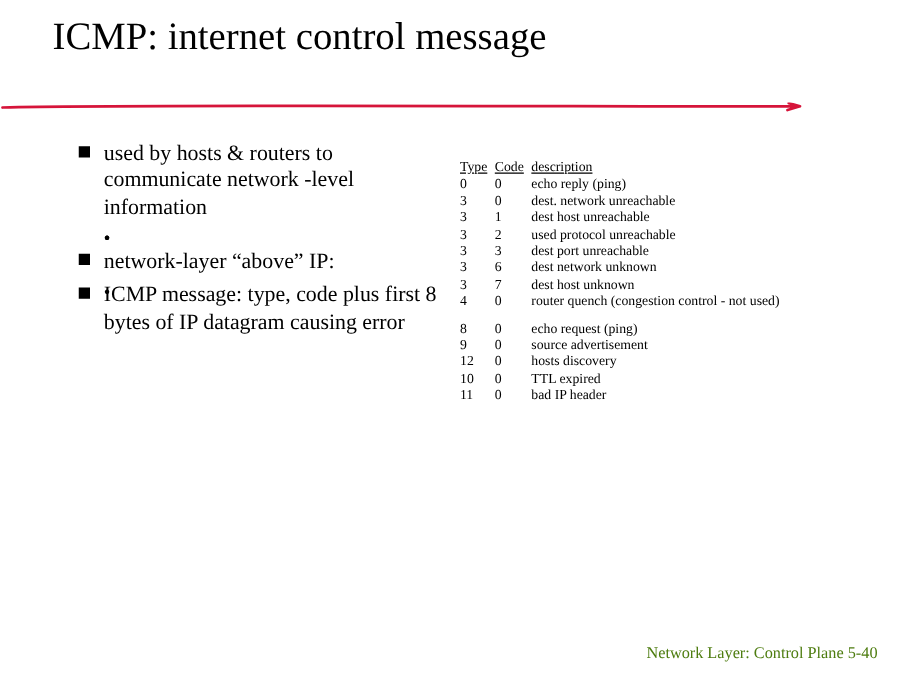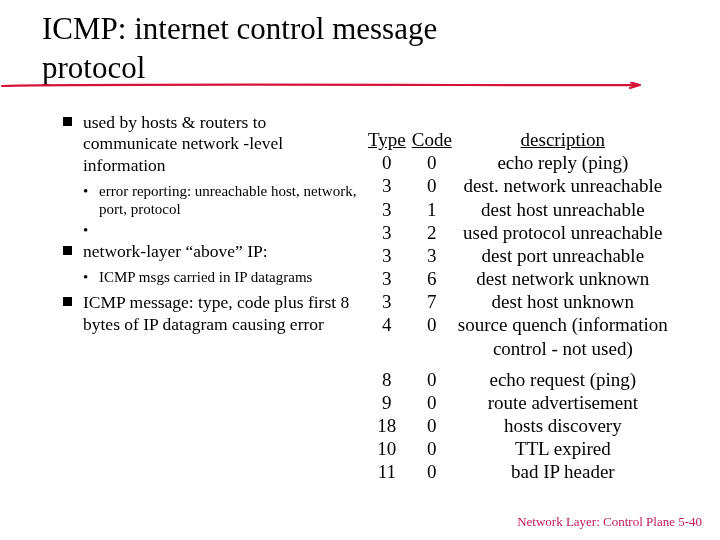--- a/index.html
+++ b/index.html
@@ -69,23 +69,22 @@
   .bullet-l2 .dot {
     position: absolute;
     left: 20px;
     top: 0px;
     font-size: 15px;
   }
   .right-col {
     position: absolute;
     left: 368px;
     top: 128px;
-    font-size: 19px;
+    font-size: 11px;
     line-height: 1.22;
-    text-align: center;
   }
   .tbl {
     border-collapse: collapse;
   }
   .tbl td {
     padding: 0 6px 0 0;
     vertical-align: top;
     white-space: nowrap;
   }
   .tbl td.desc {
@@ -96,58 +95,55 @@
     text-decoration: underline;
   }
   .gap td {
     height: 8px;
   }
   .footer {
     position: absolute;
     right: 18px;
     bottom: 10px;
     font-size: 13px;
-    color: #be185d;
+    color: #4d7c0f;
   }
 </style>
 </head>
 <body>
 
 <div class="slide">
 
   <div class="title">
     <span>ICMP: internet control message</span><br>
-    <span>protocol</span>
   </div>
 
   <svg class="underline-red" viewBox="0 0 720 8" preserveAspectRatio="none">
     <path d="M2,4 C120,1 600,4 640,3 L630,6 M640,3 L631,0.5" stroke="#d6143a" stroke-width="2.2" fill="none" stroke-linecap="round"></path>
   </svg>
 
   <div class="left-col">
 
     <div class="bullet-l1">
       <span class="sq"></span>
       <span>used by hosts &amp; routers to communicate network -level information</span>
     </div>
     <div class="bullet-l2">
       <span class="dot">•</span>
-      <span>error reporting: unreachable host, network, port, protocol</span>
     </div>
     <div class="bullet-l2">
       <span class="dot">•</span>
     </div>
 
     <div class="bullet-l1" style="margin-top:22px">
       <span class="sq"></span>
       <span>network-layer “above” IP:</span>
     </div>
     <div class="bullet-l2">
       <span class="dot">•</span>
-      <span>ICMP msgs carried in IP datagrams</span>
     </div>
 
     <div class="bullet-l1" style="margin-top:6px">
       <span class="sq"></span>
       <span>ICMP message: type, code plus first 8 bytes of IP datagram causing error</span>
     </div>
 
   </div>
 
   <div class="right-col">
@@ -191,43 +187,43 @@
             <td class="desc">dest network unknown</td>
           </tr>
           <tr>
             <td>3</td>
             <td>7</td>
             <td class="desc">dest host unknown</td>
           </tr>
           <tr>
             <td>4</td>
             <td>0</td>
-            <td class="desc">source quench (information control - not used)</td>
+            <td class="desc">router quench (congestion control - not used)</td>
           </tr>
         </tbody>
       <tbody>
           <tr class="gap">
             <td></td>
             <td></td>
             <td></td>
           </tr>
       </tbody>
         <tbody id="rows-b">
           <tr>
             <td>8</td>
             <td>0</td>
             <td class="desc">echo request (ping)</td>
           </tr>
           <tr>
             <td>9</td>
             <td>0</td>
-            <td class="desc">route advertisement</td>
-          </tr>
-          <tr>
-            <td>18</td>
+            <td class="desc">source advertisement</td>
+          </tr>
+          <tr>
+            <td>12</td>
             <td>0</td>
             <td class="desc">hosts discovery</td>
           </tr>
           <tr>
             <td>10</td>
             <td>0</td>
             <td class="desc">TTL expired</td>
           </tr>
           <tr>
             <td>11</td>

